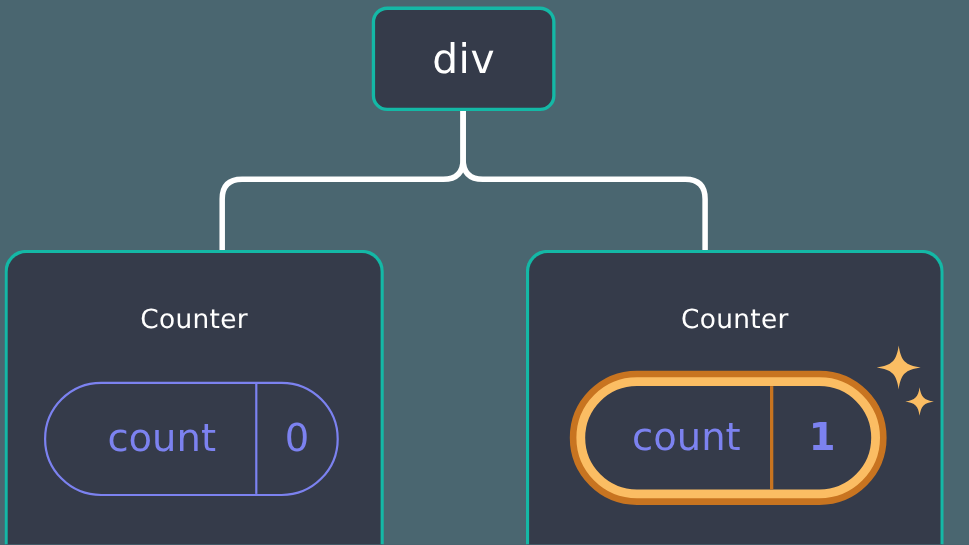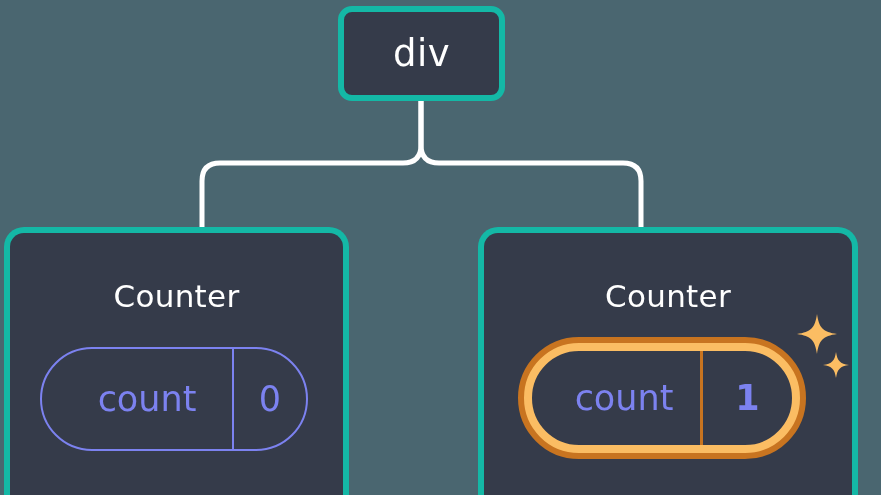--- a/index.html
+++ b/index.html
@@ -23,21 +23,21 @@
     top: 0;
     width: 881px;
     height: 495px;
     pointer-events: none;
   }
 
   
   .node-card {
     position: absolute;
     background: #353b4a;
-    border: 6px solid #14b8a6;
+    border: 3px solid #14b8a6;
     border-radius: 20px;
     box-sizing: border-box;
   }
 
   
   #node-div {
     left: 338px;
     top: 6px;
     width: 167px;
     height: 95px;
@@ -72,21 +72,21 @@
     width: 380px;
     height: 276px;
   }
   .counter-card .node-title {
     position: absolute;
     top: 48px;
     left: 0;
     right: 0;
     text-align: center;
     color: #ffffff;
-    font-size: 31px;
+    font-size: 24px;
     line-height: 1;
     letter-spacing: 0.3px;
   }
 
   
   .state-pill {
     position: absolute;
     box-sizing: border-box;
     border: 2px solid #7c82f0;
     border-radius: 999px;

